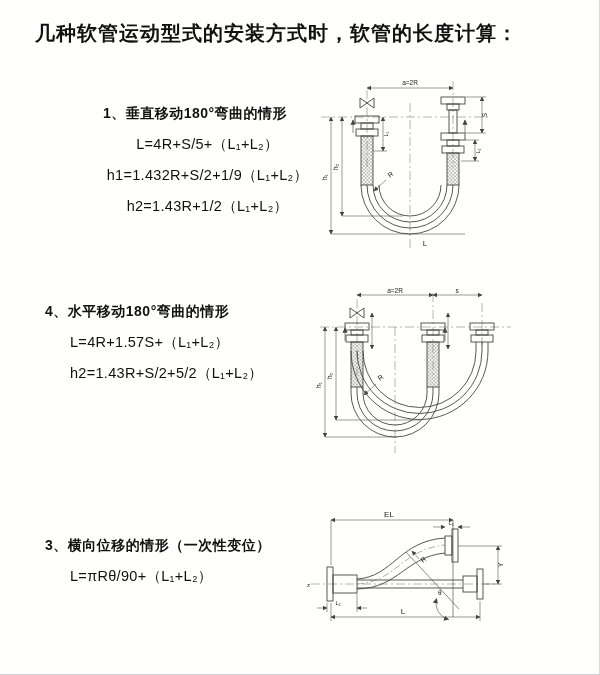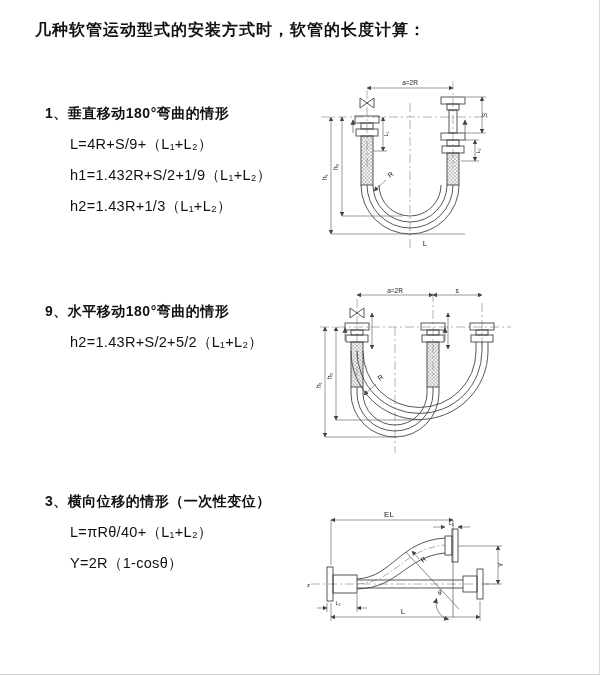--- a/index.html
+++ b/index.html
@@ -1,21 +1,21 @@
 <!DOCTYPE html>
 <html><head>
 <meta charset="utf-8">
 <style>
   html,body{margin:0;padding:0;width:600px;height:675px;overflow:hidden;background:#fff;}
   body{font-family:"Liberation Sans","DejaVu Sans",sans-serif;color:#111;}
   .page{position:absolute;left:0;top:0;width:600px;height:675px;background:#fffffe;
         border-right:1px solid #d9d9d9;border-bottom:1px solid #cfcfcf;box-sizing:border-box;}
-  .title{position:absolute;left:35px;top:20px;font-size:16px;font-weight:bold;letter-spacing:1px;}
+  .title{position:absolute;left:35px;top:20px;font-size:20px;font-weight:bold;letter-spacing:1px;}
   .section{position:absolute;left:45px;width:300px;}
-  .sec1{top:103px;} .sec2{top:301px;} .sec3{top:491px;}
+  .sec1{top:103px;text-align:center;} .sec2{top:301px;} .sec3{top:535px;}
   .heading{font-size:14px;font-weight:bold;letter-spacing:0.5px;line-height:20px;}
   .formula{font-size:14.5px;margin:11px 0 0 25px;line-height:20px;letter-spacing:0.3px;}
   svg.diagram{position:absolute;}
   .d1{left:315px;top:75px;} .d2{left:315px;top:283px;} .d3{left:305px;top:505px;}
   svg text{font-family:"Liberation Sans","DejaVu Sans",sans-serif;fill:#1b1b1b;}
   .ln{stroke:#444;stroke-width:0.9;fill:none;}
   .thin{stroke:#4a4a4a;stroke-width:0.65;fill:none;}
   .dim{stroke:#555;stroke-width:0.6;fill:none;}
   .cl{stroke:#787878;stroke-width:0.55;fill:none;stroke-dasharray:9 3 2 3;}
   .hose-c{stroke:#666;stroke-width:0.55;fill:none;stroke-dasharray:7 2.5 1.5 2.5;}
@@ -34,23 +34,23 @@
       <pattern id="hatch" width="3.5" height="3.5" patternUnits="userSpaceOnUse">
         <path d="M0,0 L3.5,3.5 M3.5,0 L0,3.5" stroke="#777" stroke-width="0.45"></path>
       </pattern>
     </defs>
   </svg>
 
   <div class="title">几种软管运动型式的安装方式时，软管的长度计算：</div>
 
   <div class="section sec1">
     <div class="heading">1、垂直移动180°弯曲的情形</div>
-    <div class="formula">L=4R+S/9+（L₁+L₂）</div>
+    <div class="formula">L=4R+S/5+（L₁+L₂）</div>
     <div class="formula">h1=1.432R+S/2+1/9（L₁+L₂）</div>
-    <div class="formula">h2=1.43R+1/3（L₁+L₂）</div>
+    <div class="formula">h2=1.43R+1/2（L₁+L₂）</div>
   </div>
 
   <svg class="diagram d1" width="180" height="180" viewBox="0 0 180 180">
     <g class="cl">
       <path d="M 6 42 H 174"></path>
       <path d="M 95 28 V 174"></path>
       <path d="M 52 15 V 92"></path>
       <path d="M 138 6 V 92"></path>
     </g>
     <g class="ln">
@@ -97,21 +97,22 @@
       <text x="165" y="76" font-size="5.5" transform="rotate(-90 165 76)" text-anchor="middle">L₂</text>
       <text x="73" y="59" font-size="5.5" transform="rotate(-90 73 59)" text-anchor="middle">L₁</text>
       <text x="12" y="102" transform="rotate(-90 12 102)" text-anchor="middle">h₁</text>
       <text x="23" y="92" transform="rotate(-90 23 92)" text-anchor="middle">h₂</text>
       <text x="75" y="103" font-size="7" transform="rotate(-38 75 103)">R</text>
       <text x="110" y="171" font-size="8" text-anchor="middle">L</text>
     </g>
   </svg>
 
   <div class="section sec2">
-    <div class="heading">9、水平移动180°弯曲的情形</div>
+    <div class="heading">4、水平移动180°弯曲的情形</div>
+    <div class="formula">L=4R+1.57S+（L₁+L₂）</div>
     <div class="formula">h2=1.43R+S/2+5/2（L₁+L₂）</div>
   </div>
 
   <svg class="diagram d2" width="200" height="175" viewBox="0 0 200 175">
     <g class="cl">
       <path d="M 5 44 H 196"></path>
       <path d="M 42 16 V 96"></path>
       <path d="M 118 10 V 96"></path>
       <path d="M 167 20 V 62"></path>
       <path d="M 80 44 V 170"></path>
@@ -155,22 +156,21 @@
       <text x="80" y="9.5" text-anchor="middle">a=2R</text>
       <text x="142" y="9.5" text-anchor="middle">s</text>
       <text x="6" y="102" transform="rotate(-90 6 102)" text-anchor="middle">h₁</text>
       <text x="17" y="93" transform="rotate(-90 17 93)" text-anchor="middle">h₂</text>
       <text x="65" y="98" font-size="7" transform="rotate(-38 65 98)">R</text>
     </g>
   </svg>
 
   <div class="section sec3">
     <div class="heading">3、横向位移的情形（一次性变位）</div>
-    <div class="formula">L=πRθ/40+（L₁+L₂）</div>
-    <div class="formula">Y=2R（1-cosθ）</div>
+    <div class="formula">L=πRθ/90+（L₁+L₂）</div>
   </div>
 
   <svg class="diagram d3" width="210" height="140" viewBox="0 0 210 140">
     <g class="cl">
       <path d="M 6 79 H 194"></path>
     </g>
     <g class="ln">
       <rect x="22" y="62" width="6" height="34"></rect>
       <rect x="28" y="70" width="24" height="18"></rect>
       <path d="M 52 75 H 158 M 52 83 H 158"></path>

